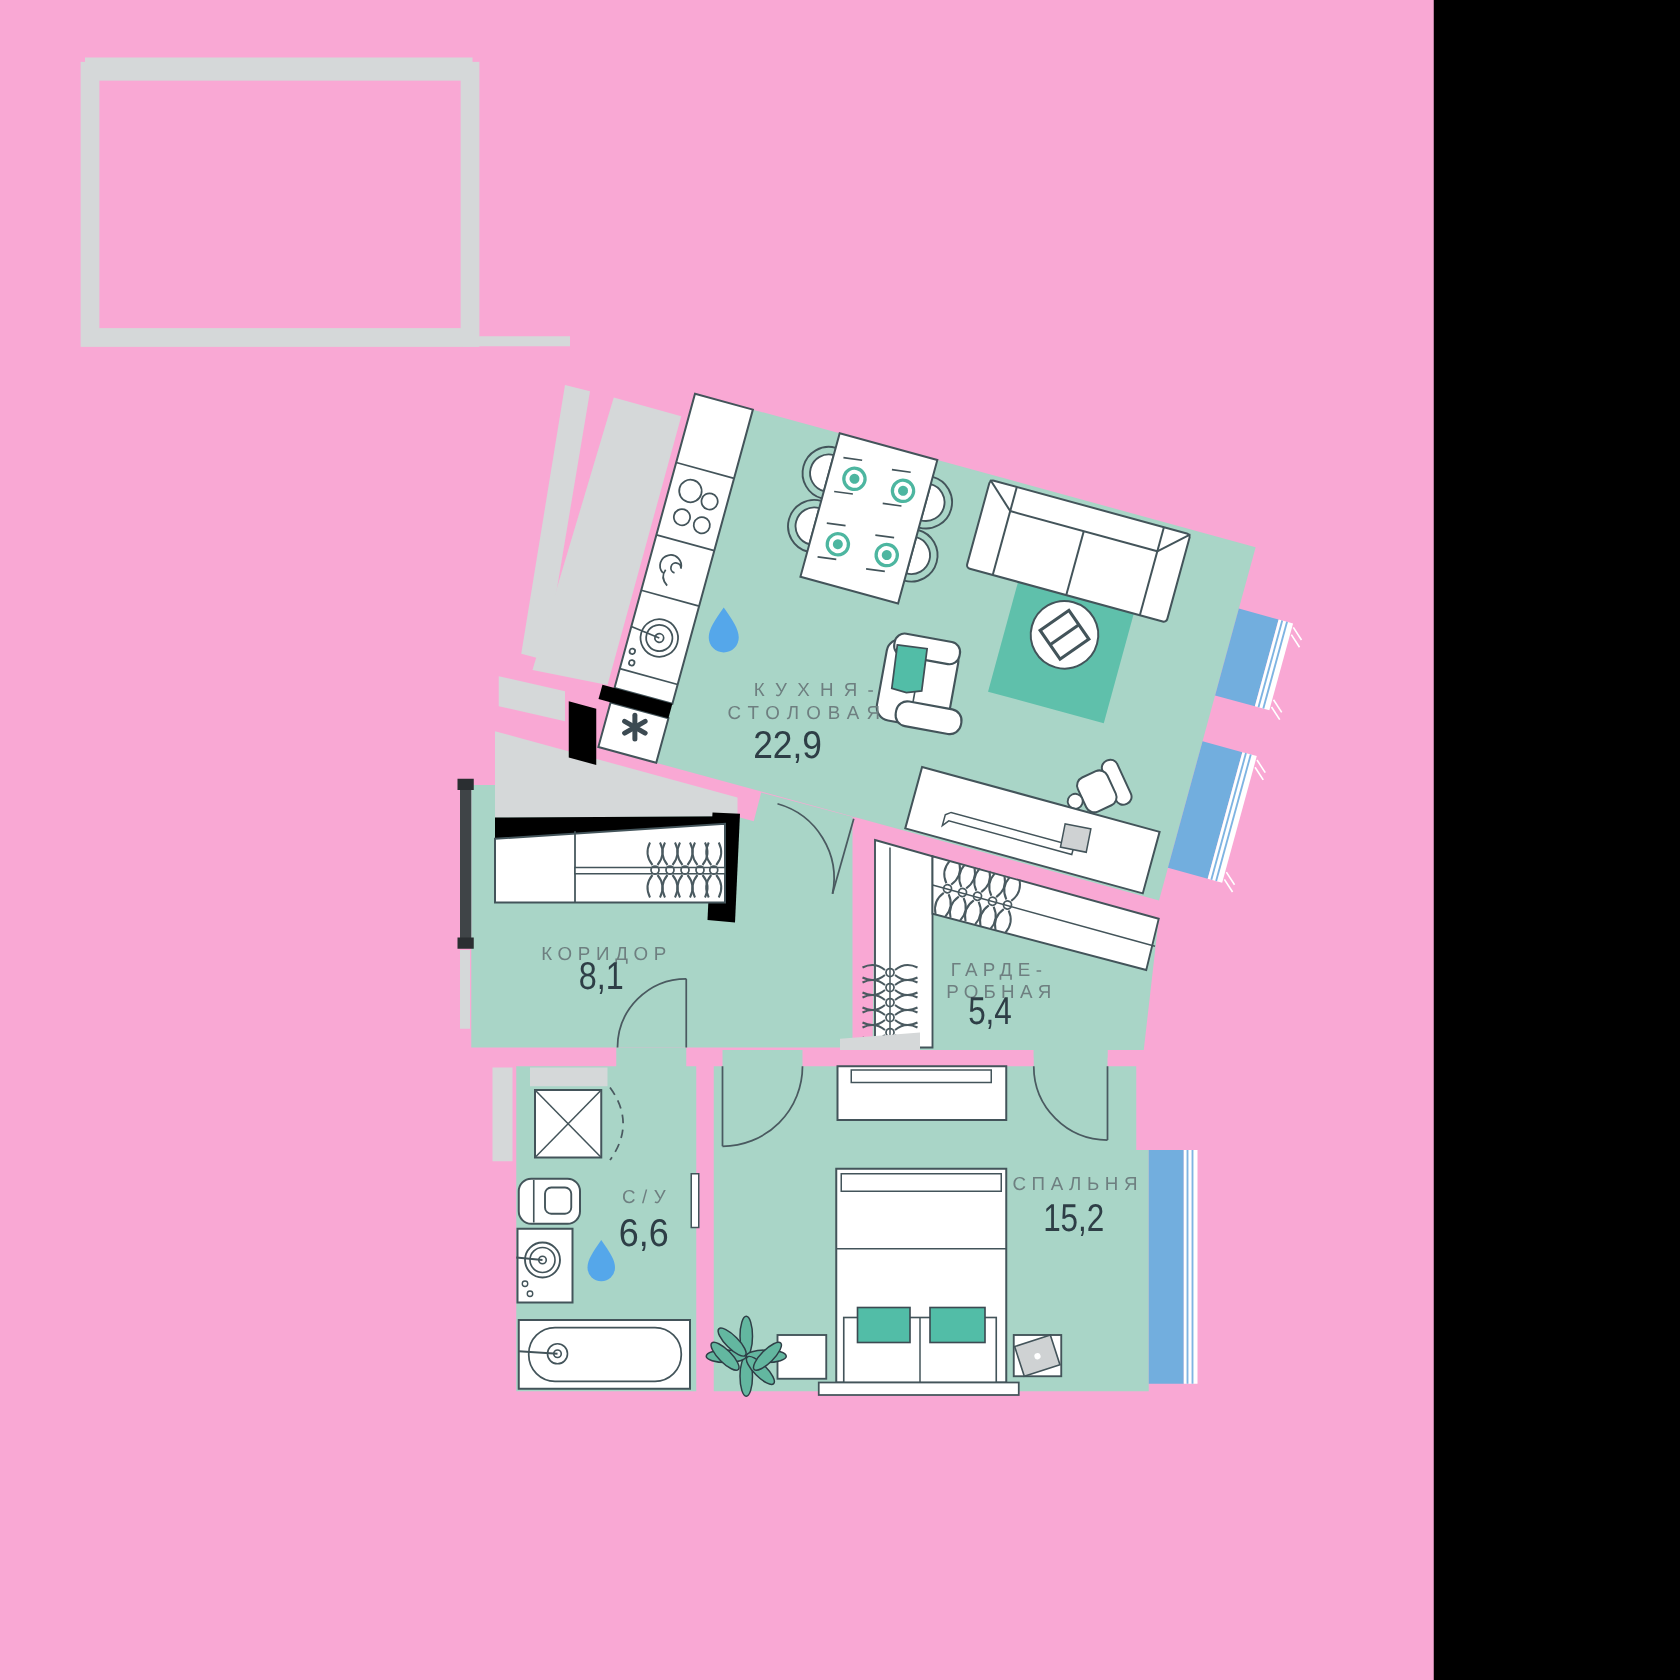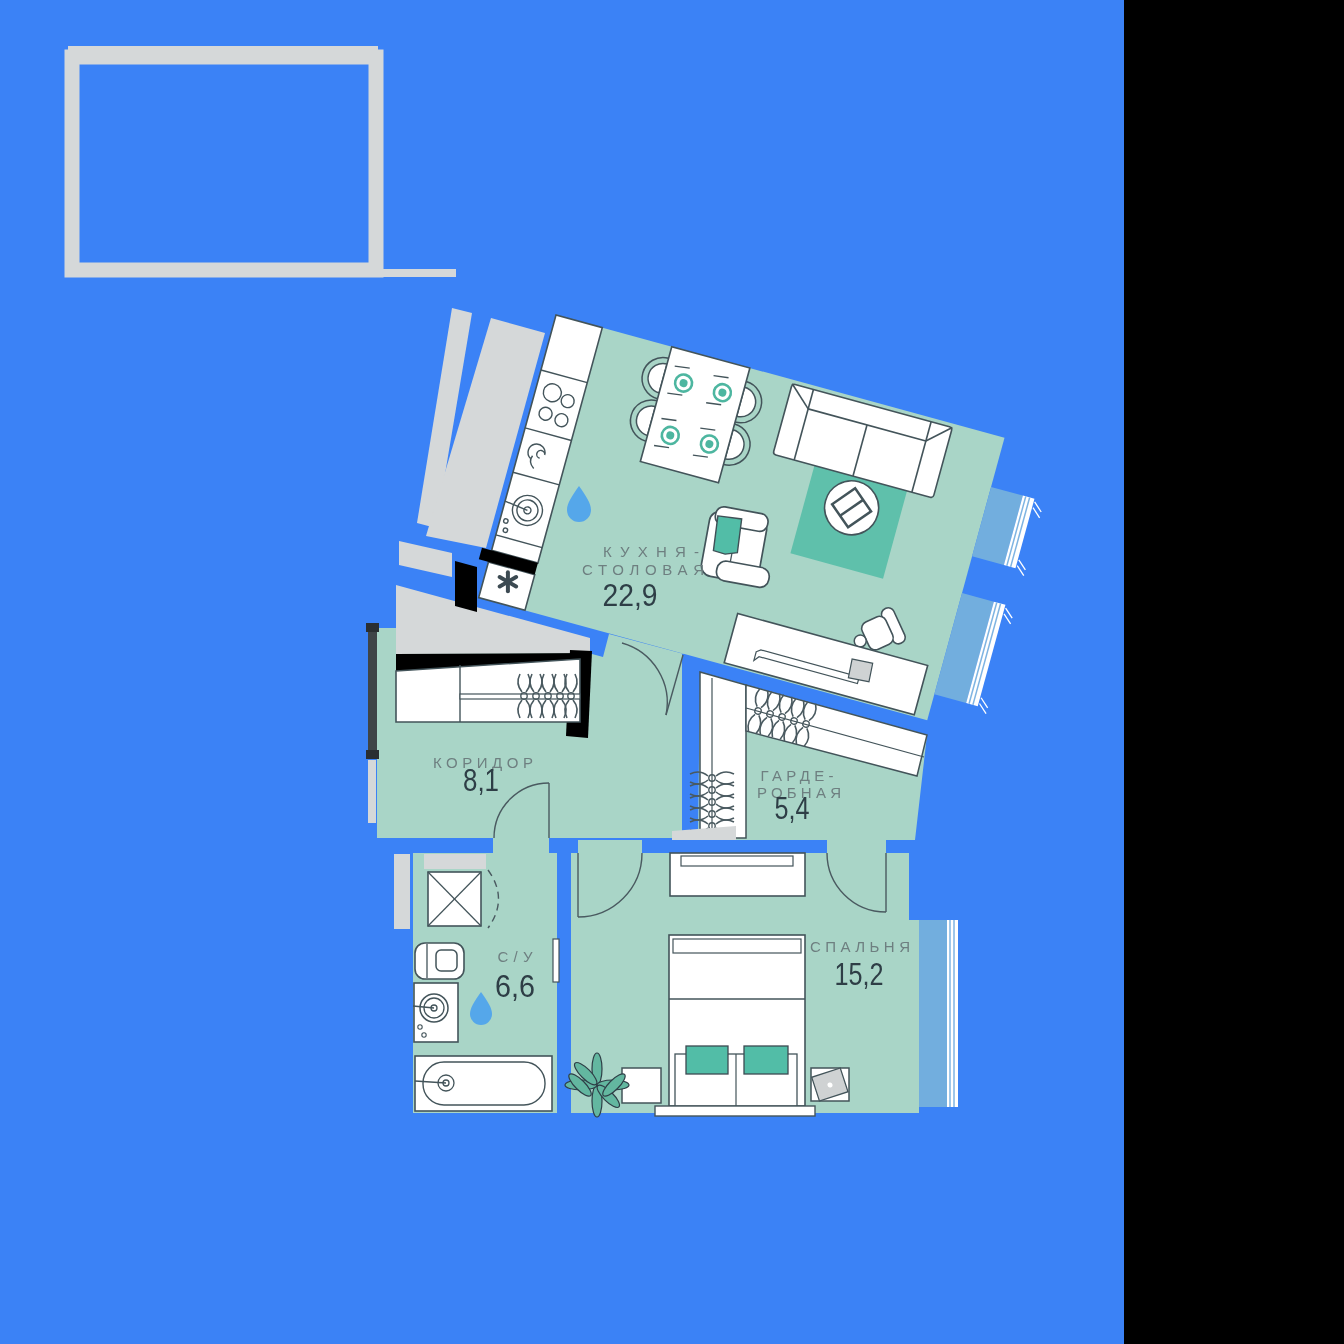--- a/index.html
+++ b/index.html
@@ -1,16 +1,16 @@
 <!DOCTYPE html>
 <html><head>
 <meta charset="utf-8">
 <style>
 html,body{margin:0;padding:0;background:#000;}
-#c{position:relative;width:1124px;height:1344px;background:#3b82f6;overflow:hidden;}
+#c{position:relative;width:1124px;height:1344px;background:#f9a8d4;overflow:hidden;padding-left:23px;}
 svg{position:absolute;top:0;left:0;}
 text{font-family:"Liberation Sans",sans-serif;}
 .lbl{fill:#6e7f80;font-size:15px;}
 .num{fill:#2e3e46;font-size:31px;}
 </style>
 </head>
 <body>
 <div id="c">
 <svg width="1344" height="1344" viewBox="0 0 1344 1344">
 <defs>

